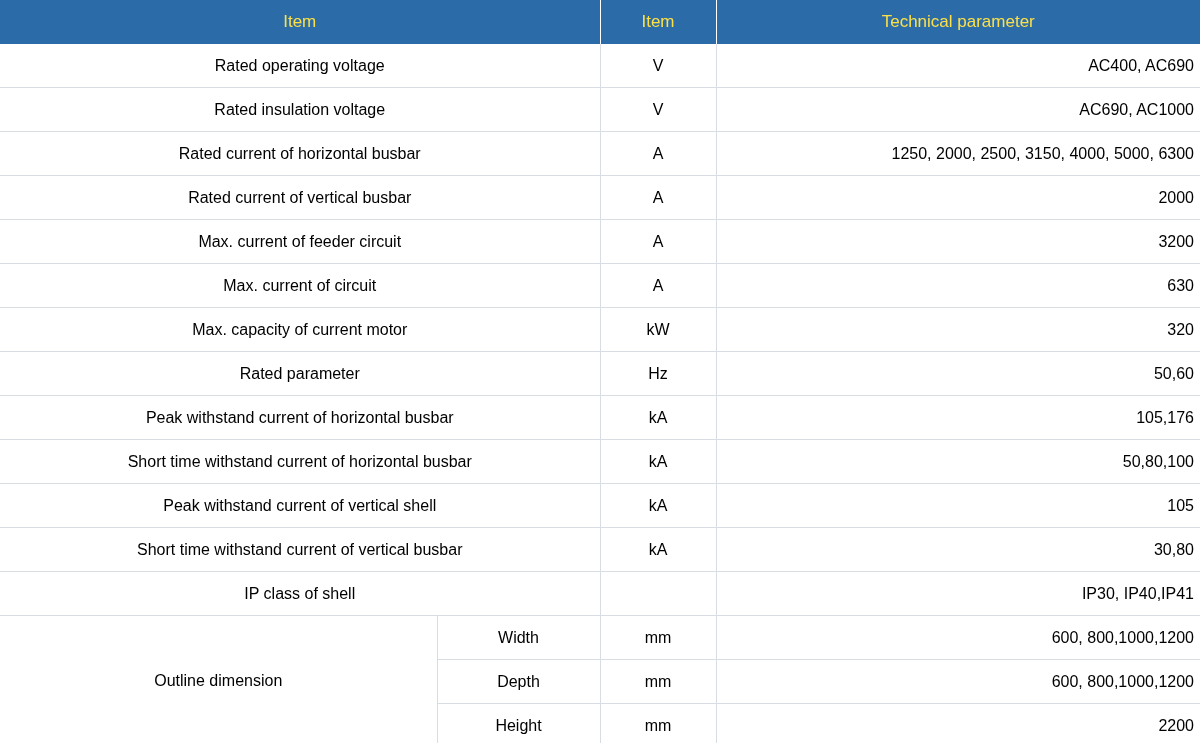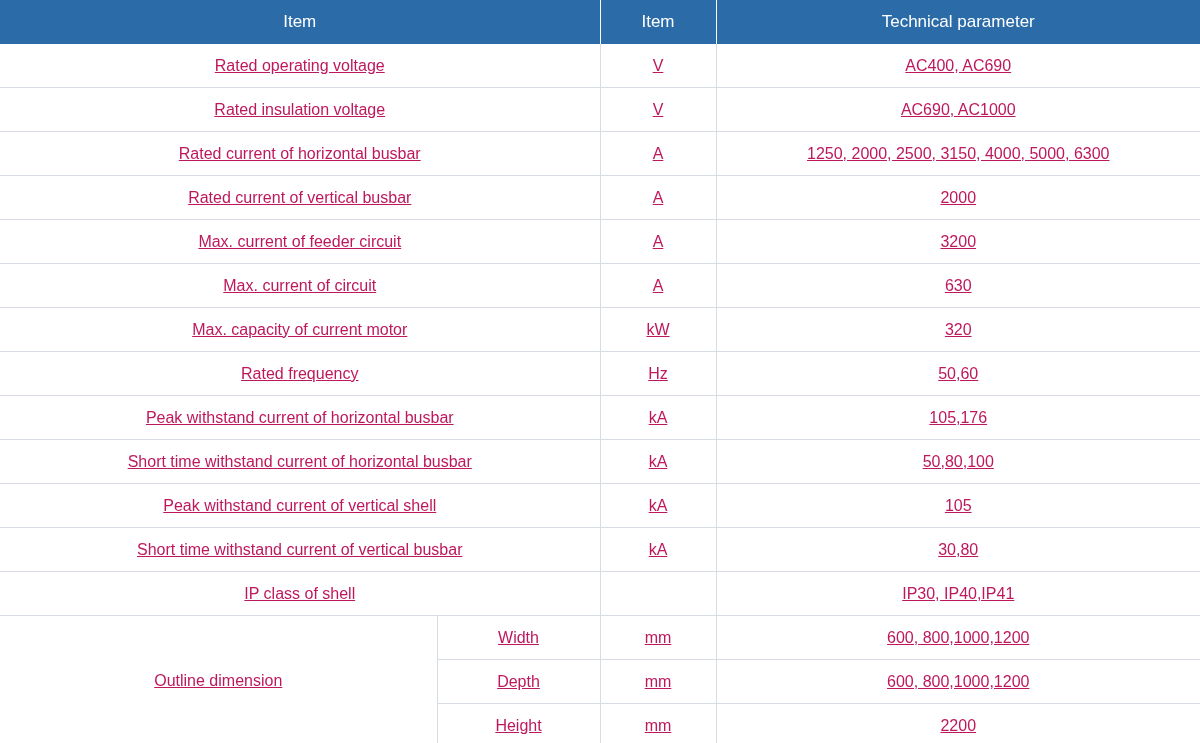--- a/index.html
+++ b/index.html
@@ -19,47 +19,46 @@
     border-collapse: collapse;
     table-layout: fixed;
   }
   .spec-table col.c-item { width: 437px; }
   .spec-table col.c-sub  { width: 163px; }
   .spec-table col.c-unit { width: 116px; }
   .spec-table col.c-val  { width: 484px; }
 
   .spec-table thead th {
     background: #2b6ca8;
-    color: #ffffff;
+    color: #fde047;
     font-size: 17px;
     font-weight: normal;
     height: 44px;
     line-height: 44px;
     padding: 0;
     text-align: center;
     border-right: 1px solid #ffffff;
     border-bottom: none;
   }
   .spec-table thead th:last-child { border-right: none; }
 
   .spec-table td {
     height: 43px;
     font-size: 16px;
     text-align: center;
     vertical-align: middle;
     padding: 0 6px;
     border-bottom: 1px solid #d7dde3;
     border-right: 1px solid #d7dde3;
     background: transparent;
-    color: #be185d;
+    color: #000000;
     white-space: nowrap;
     overflow: hidden;
-    text-decoration: underline;
-  }
-  .spec-table td:last-child { border-right: none; }
+  }
+  .spec-table td:last-child { border-right: none; text-align: right; }
   .spec-table tbody tr:last-child td { border-bottom: none; }
 
   .cell-item { }
   .cell-unit { }
   .cell-val  { }
   .cell-sub  { }
 
   .dim-label {
     vertical-align: middle;
   }
@@ -147,21 +146,21 @@
       <td class="cell-item" colspan="2">Max. current of circuit</td>
       <td class="cell-unit">A</td>
       <td class="cell-val">630</td>
     </tr>
     <tr>
       <td class="cell-item" colspan="2">Max. capacity of current motor</td>
       <td class="cell-unit">kW</td>
       <td class="cell-val">320</td>
     </tr>
     <tr>
-      <td class="cell-item" colspan="2">Rated frequency</td>
+      <td class="cell-item" colspan="2">Rated parameter</td>
       <td class="cell-unit">Hz</td>
       <td class="cell-val">50,60</td>
     </tr>
     <tr>
       <td class="cell-item" colspan="2">Peak withstand current of horizontal busbar</td>
       <td class="cell-unit">kA</td>
       <td class="cell-val">105,176</td>
     </tr>
     <tr>
       <td class="cell-item" colspan="2">Short time withstand current of horizontal busbar</td>

